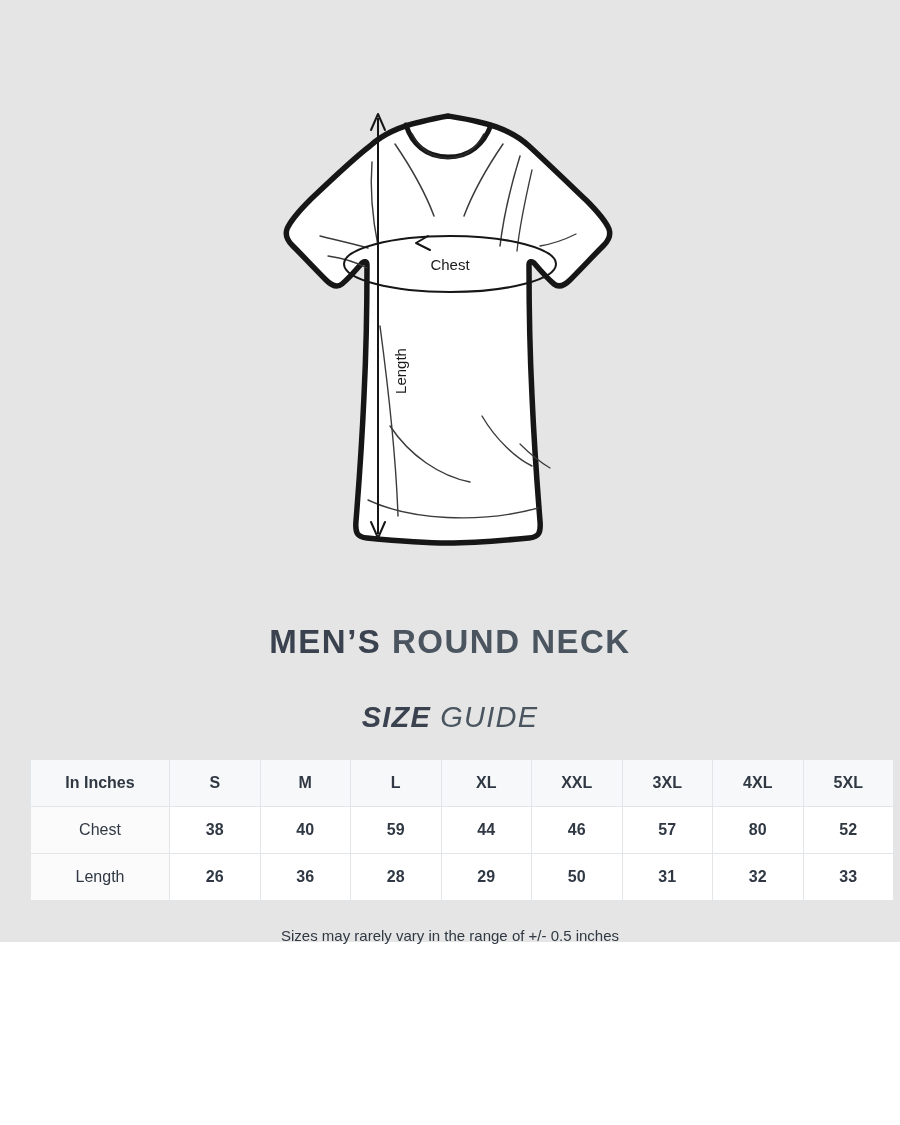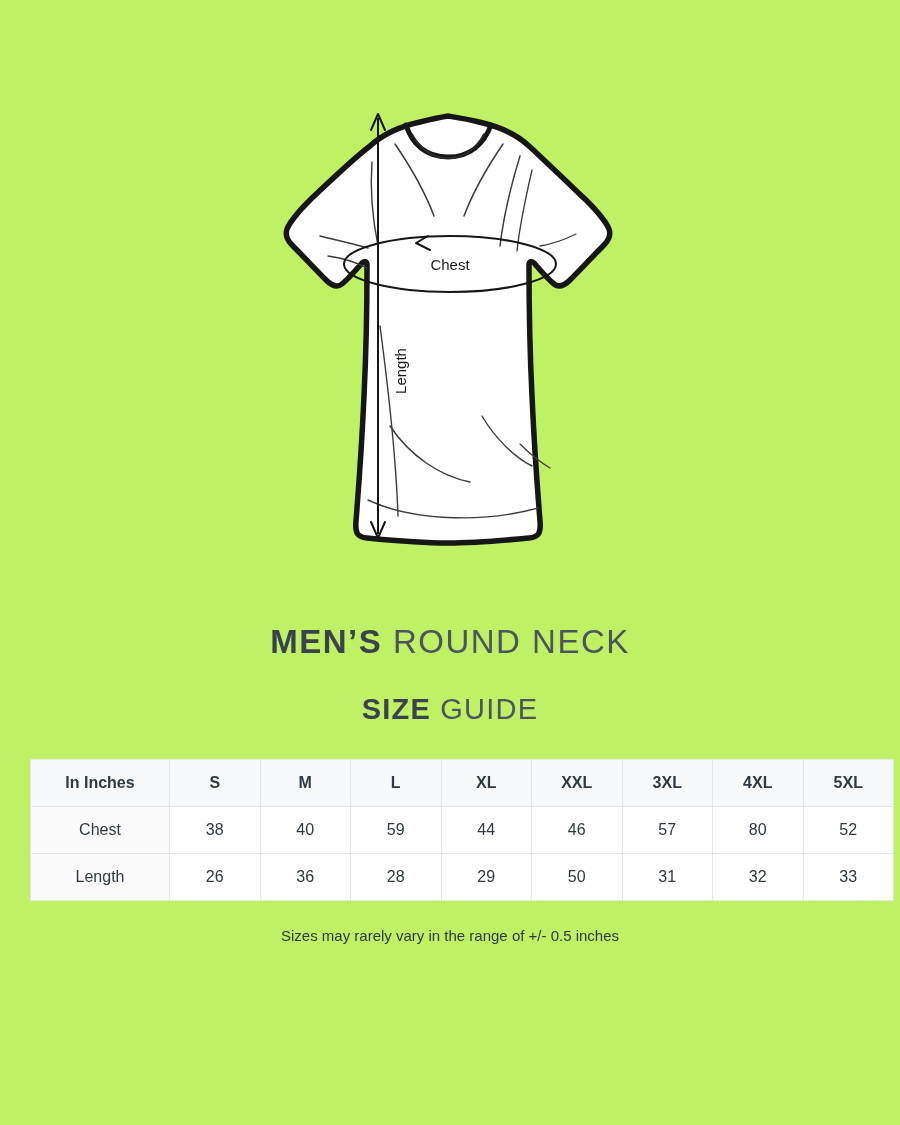--- a/index.html
+++ b/index.html
@@ -10,22 +10,22 @@
   body {
     width: 900px;
     height: 1125px;
     font-family: "Liberation Sans", sans-serif;
     color: #2b3440;
     overflow: hidden;
   }
   .page {
     position: relative;
     width: 900px;
-    height: 1125px;
-    background: #bef264;
+    height: 942px;
+    background: #e5e5e5;
     box-sizing: border-box;
   }
 
   
   .illustration {
     position: absolute;
     top: 96px;
     left: 0;
     width: 900px;
     height: 500px;
@@ -46,29 +46,30 @@
   .title-line1 {
     font-size: 33px;
     letter-spacing: 1.5px;
     line-height: 44px;
     color: #39424e;
   }
   .title-line1 .strong {
     font-weight: bold;
   }
   .title-line1 .light {
-    font-weight: normal;
+    font-weight: bold;
     color: #4a5560;
   }
   .title-line2 {
     font-size: 29px;
     letter-spacing: 1.2px;
     line-height: 42px;
-    margin-top: 24px;
+    margin-top: 32px;
     color: #39424e;
+    font-style: italic;
   }
   .title-line2 .strong {
     font-weight: bold;
   }
   .title-line2 .light {
     font-weight: normal;
     color: #4a5560;
   }
 
   
@@ -86,21 +87,21 @@
   }
   table.size-table tr {
     height: 47px;
   }
   table.size-table th,
   table.size-table td {
     border: 1px solid #e3e6e8;
     text-align: center;
     font-size: 16px;
     color: #2f3843;
-    font-weight: normal;
+    font-weight: bold;
     padding: 0;
   }
   table.size-table thead th {
     background: #f7f8f9;
     font-weight: bold;
     font-size: 16px;
   }
   table.size-table thead th.first-col,
   table.size-table tbody td.first-col {
     width: 138px;

